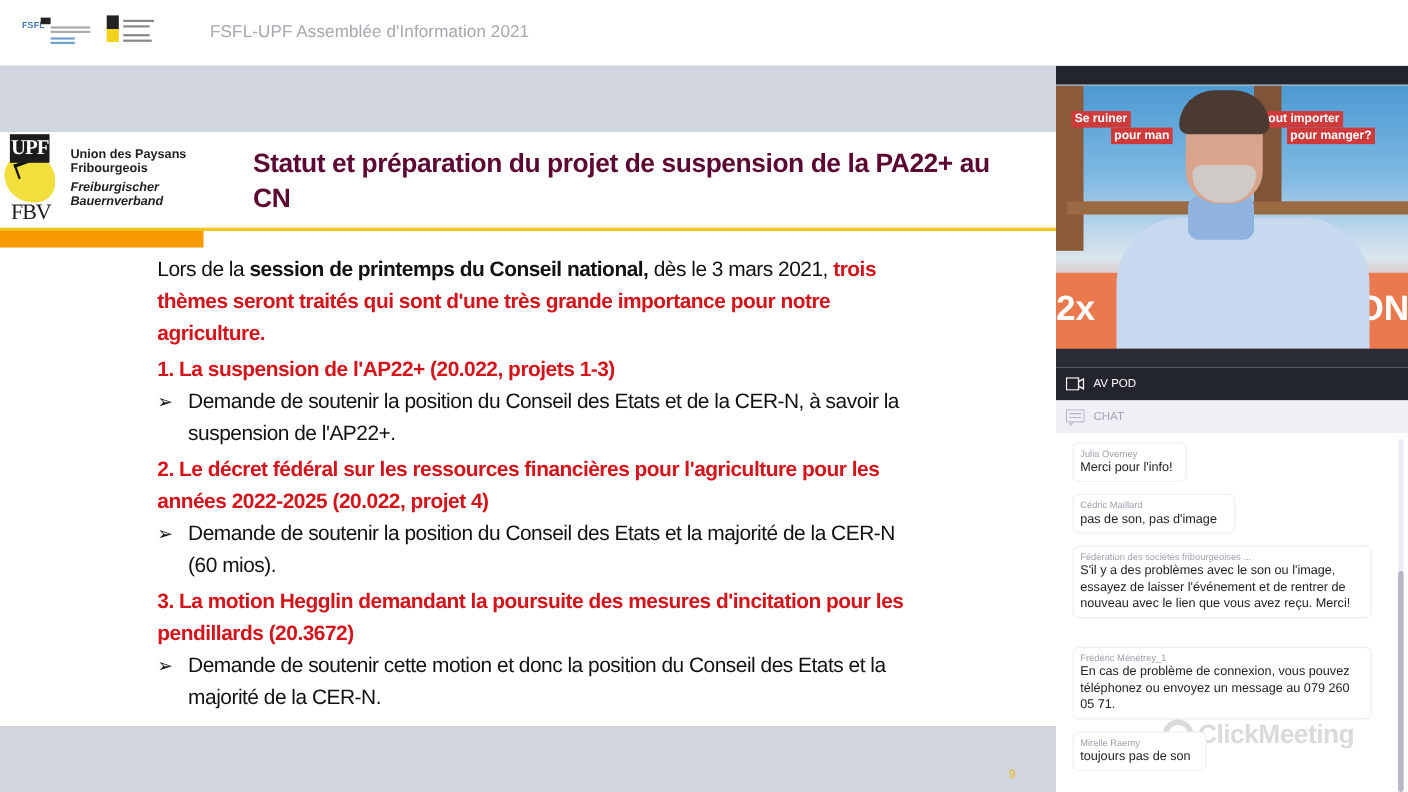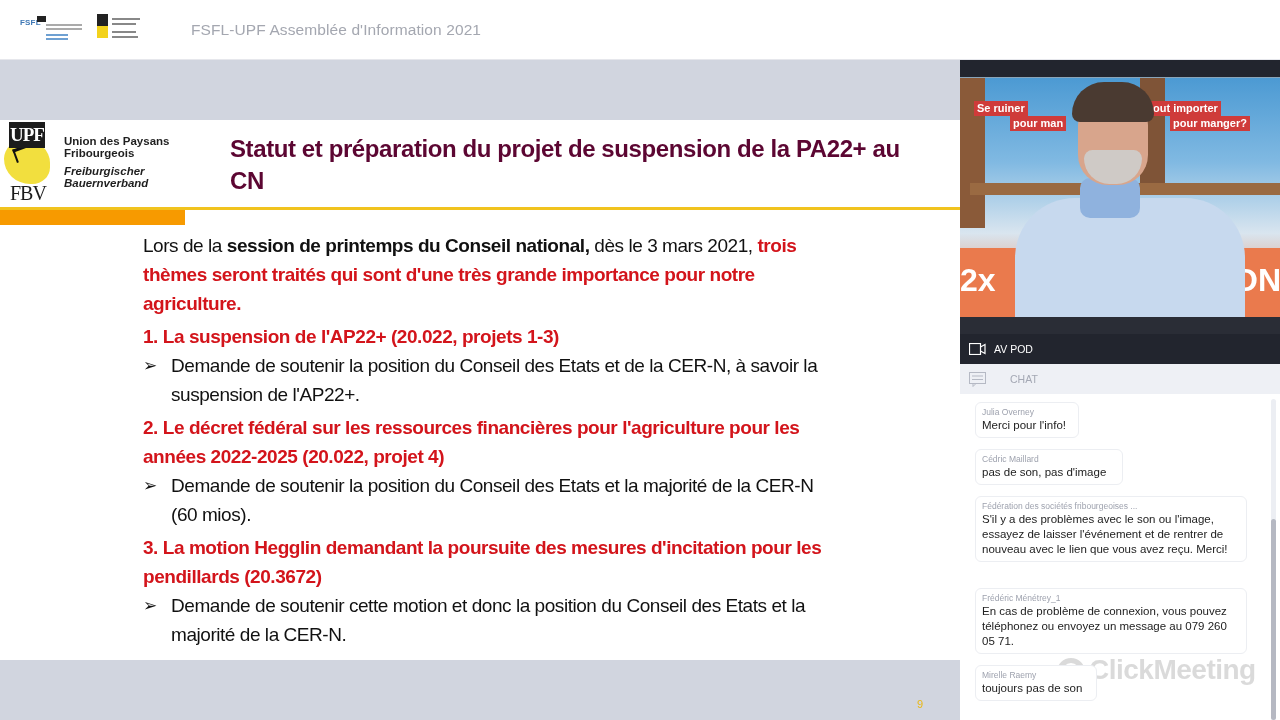--- a/index.html
+++ b/index.html
@@ -49,28 +49,28 @@
   .v-orange { position: absolute; left: 0; top: 170px; width: 320px; height: 70px; background: #ea7a4d; }
   .v-big { position: absolute; color: #fff; font-weight: bold; font-size: 32px; line-height: 40px; }
   .v-person { position: absolute; left: 55px; top: 120px; width: 230px; height: 130px; background: #c7d9ee; border-radius: 60px 60px 0 0; }
   .v-collar { position: absolute; left: 120px; top: 100px; width: 60px; height: 40px; background: #8fb2de; border-radius: 10px; }
   .v-head { position: absolute; left: 118px; top: 12px; width: 70px; height: 95px; background: #d8a58c; border-radius: 35px 35px 30px 30px; }
   .v-hair { position: absolute; left: 112px; top: 4px; width: 82px; height: 40px; background: #4a3a31; border-radius: 40px 40px 10px 10px; }
   .v-beard { position: absolute; left: 124px; top: 72px; width: 58px; height: 34px; background: #cfcac6; border-radius: 10px 10px 30px 30px; }
   .v-name { position: absolute; left: 0; top: 223px; height: 17px; padding: 0 4px 0 2px; background: rgba(60,60,60,0.55); color: #fff; font-size: 10px; line-height: 17px; display: flex; align-items: center; gap: 2px; margin-top: 47px; }
   .video-bottom { position: absolute; left: 0; top: 257px; width: 320px; height: 17px; background: #2a2d36; }
   .avpod { position: absolute; left: 0; top: 274px; width: 320px; height: 30px; background: #22252e; display: flex; align-items: center; padding-left: 9px; gap: 8px; color: #fff; font-size: 10.5px; text-align: center; }
-  .chat-head { position: absolute; left: 0; top: 304px; width: 320px; height: 30px; background: #eef0f5; display: flex; align-items: center; padding-left: 9px; gap: 24px; color: #a4a8b4; font-size: 10.5px; }
+  .chat-head { position: absolute; left: 0; top: 304px; width: 320px; height: 30px; background: #eef0f5; display: flex; align-items: center; padding-left: 9px; gap: 8px; color: #a4a8b4; font-size: 10.5px; }
   .chat-list { position: absolute; left: 0; top: 334px; width: 320px; height: 326px; background: #ffffff; overflow: hidden; }
   .msg { position: absolute; left: 15px; background: #fff; border: 1px solid #eceef2; border-radius: 6px; padding: 3px 6px 4px 6px; }
   .msg .who { font-size: 8.5px; color: #9ea2ae; line-height: 12px; white-space: nowrap; }
   .msg .txt { font-size: 11.5px; color: #222; line-height: 15px; }
   .scroll-track { position: absolute; left: 311px; top: 5px; width: 5px; height: 321px; background: #eceef3; border-radius: 3px; }
   .scroll-thumb { position: absolute; left: 311px; top: 125px; width: 5px; height: 201px; background: #b5b8c2; border-radius: 3px; }
-  .watermark { position: absolute; left: 97px; top: 260px; display: flex; align-items: flex-end; gap: 4px; color: rgba(150,150,150,0.35); font-size: 28px; font-weight: bold; letter-spacing: -0.5px; }
+  .watermark { position: absolute; left: 97px; top: 260px; display: flex; align-items: flex-end; gap: 4px; color: rgba(150,150,150,0.35); font-size: 24px; font-weight: bold; letter-spacing: -0.5px; }
   .watermark .q { width: 28px; height: 28px; border: 5px solid rgba(150,150,150,0.35); border-radius: 50%; }
 </style>
 </head>
 <body>
 
 <div class="topbar">
   <div class="logo-fsfl">
     <span class="fs">FSFL</span>
     <span class="blk"></span>
     <span class="ln" style="top:9px;width:36px"></span>

